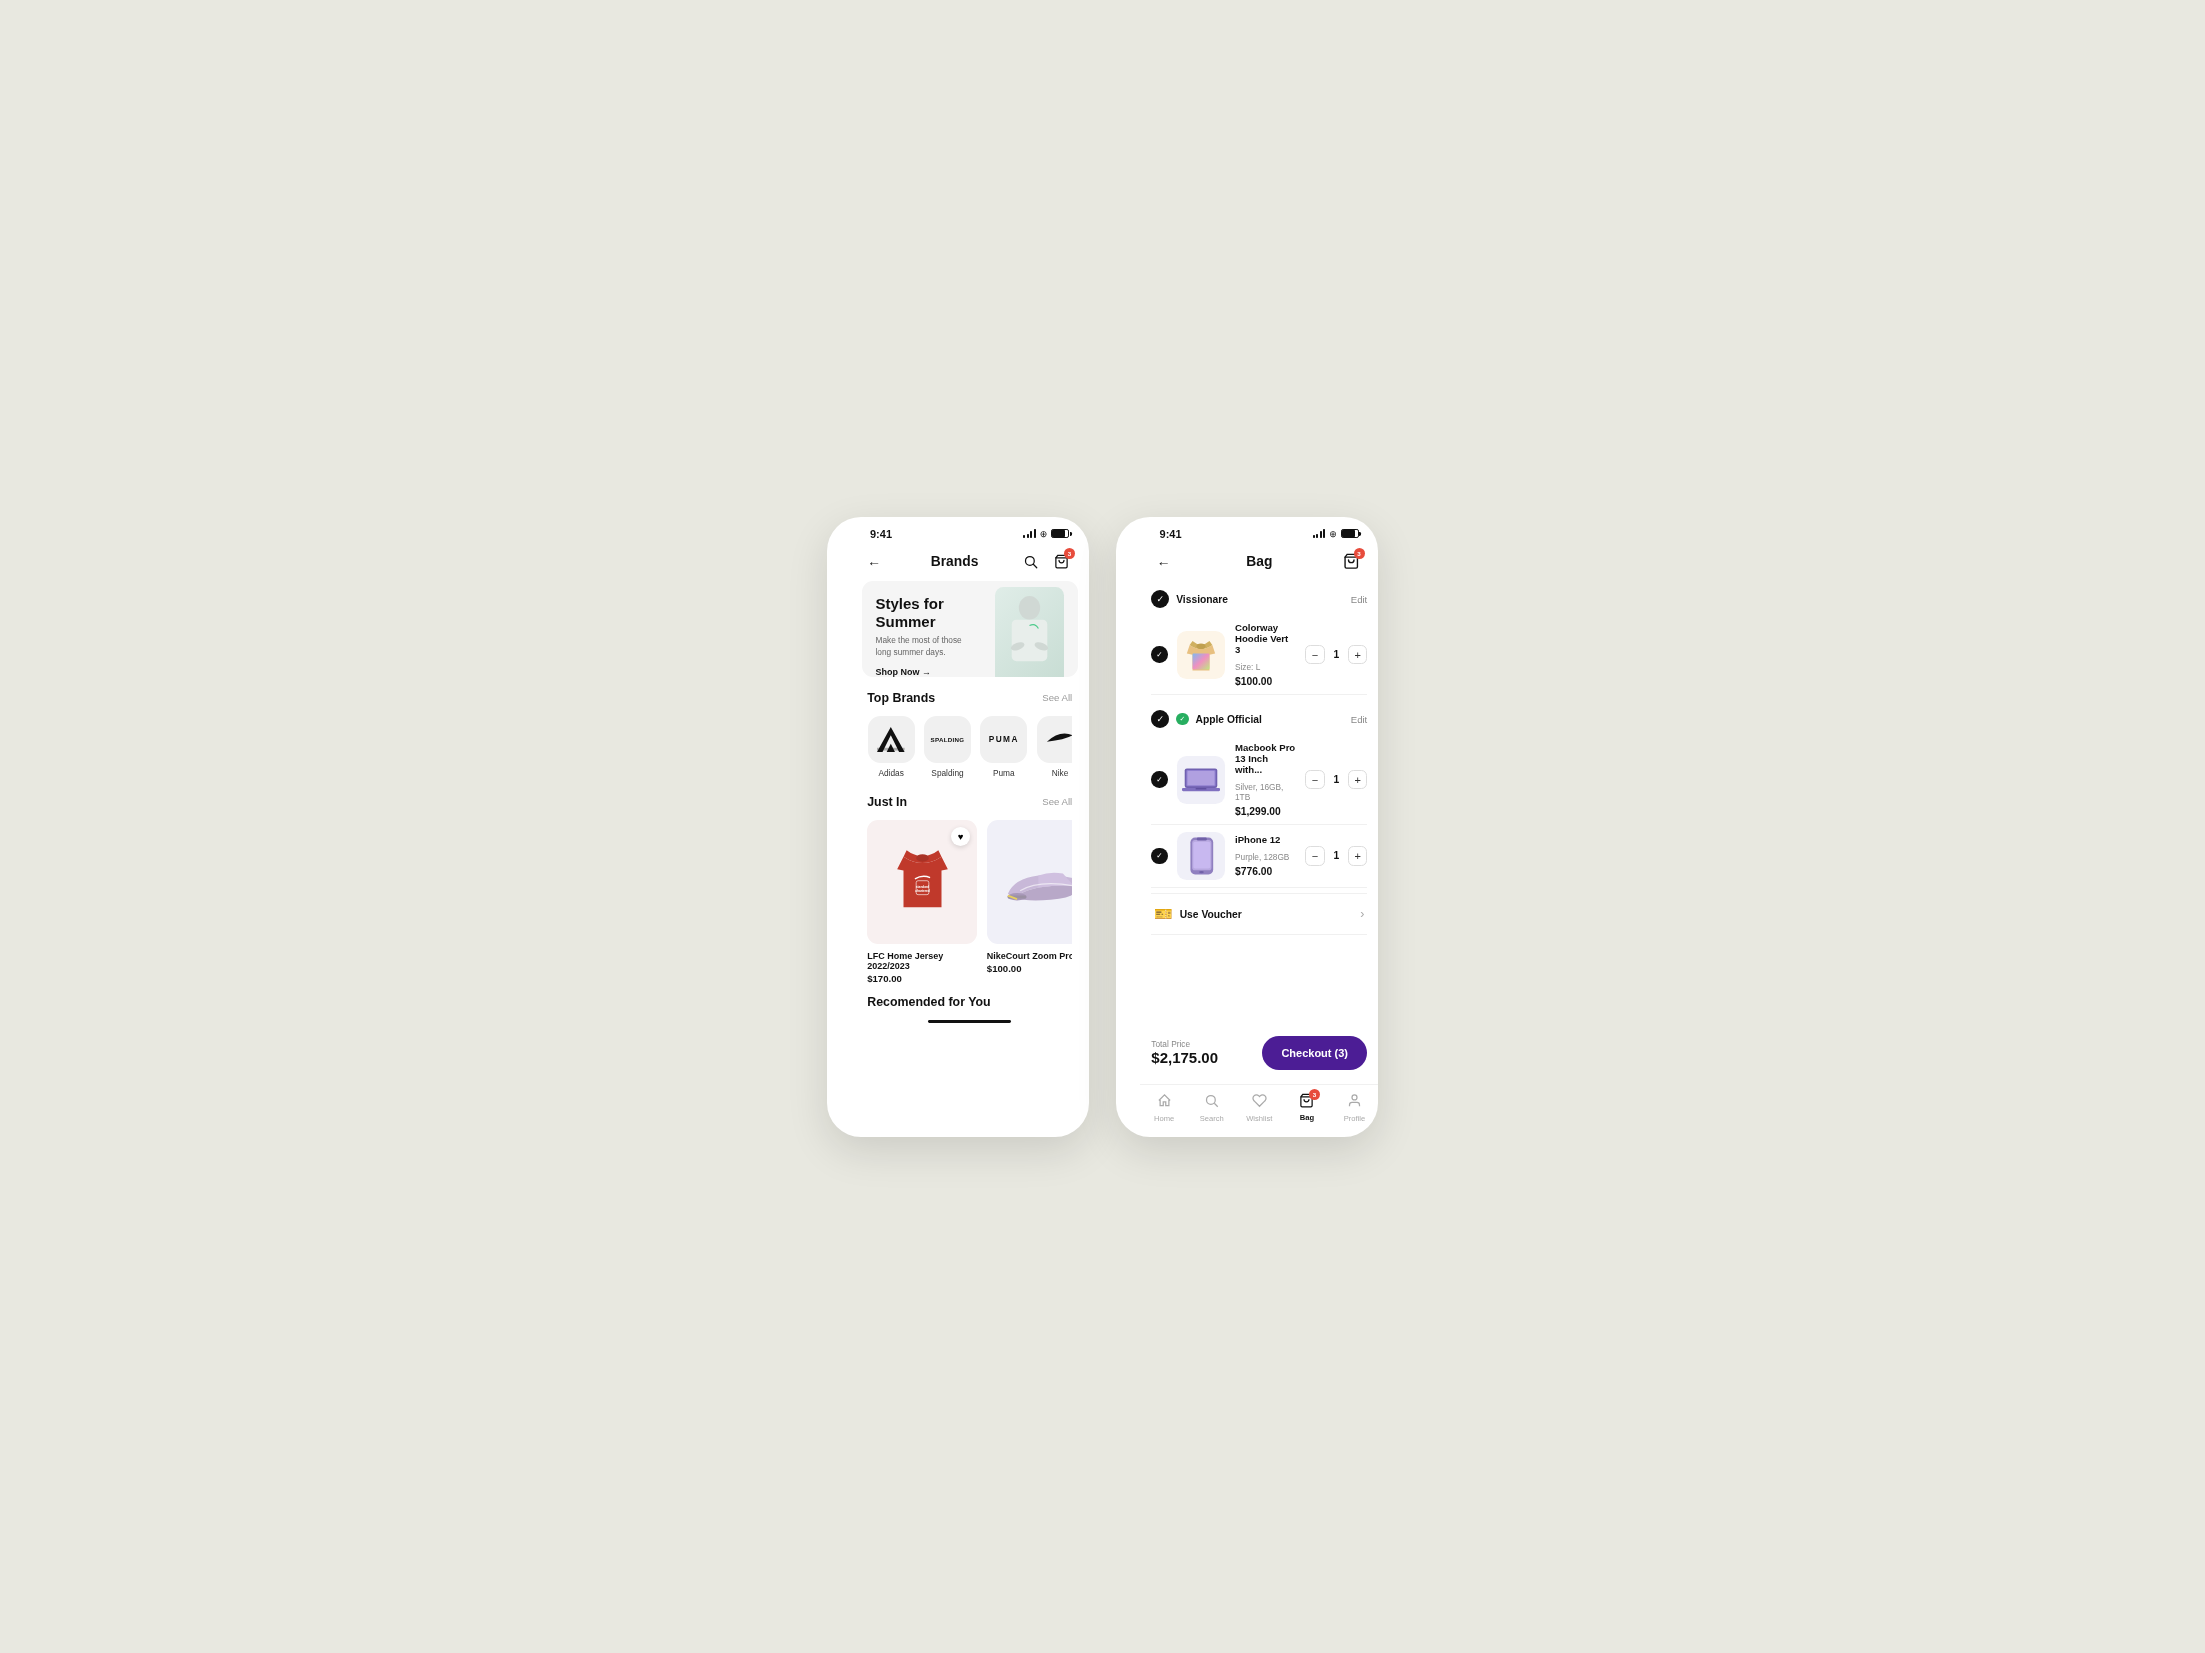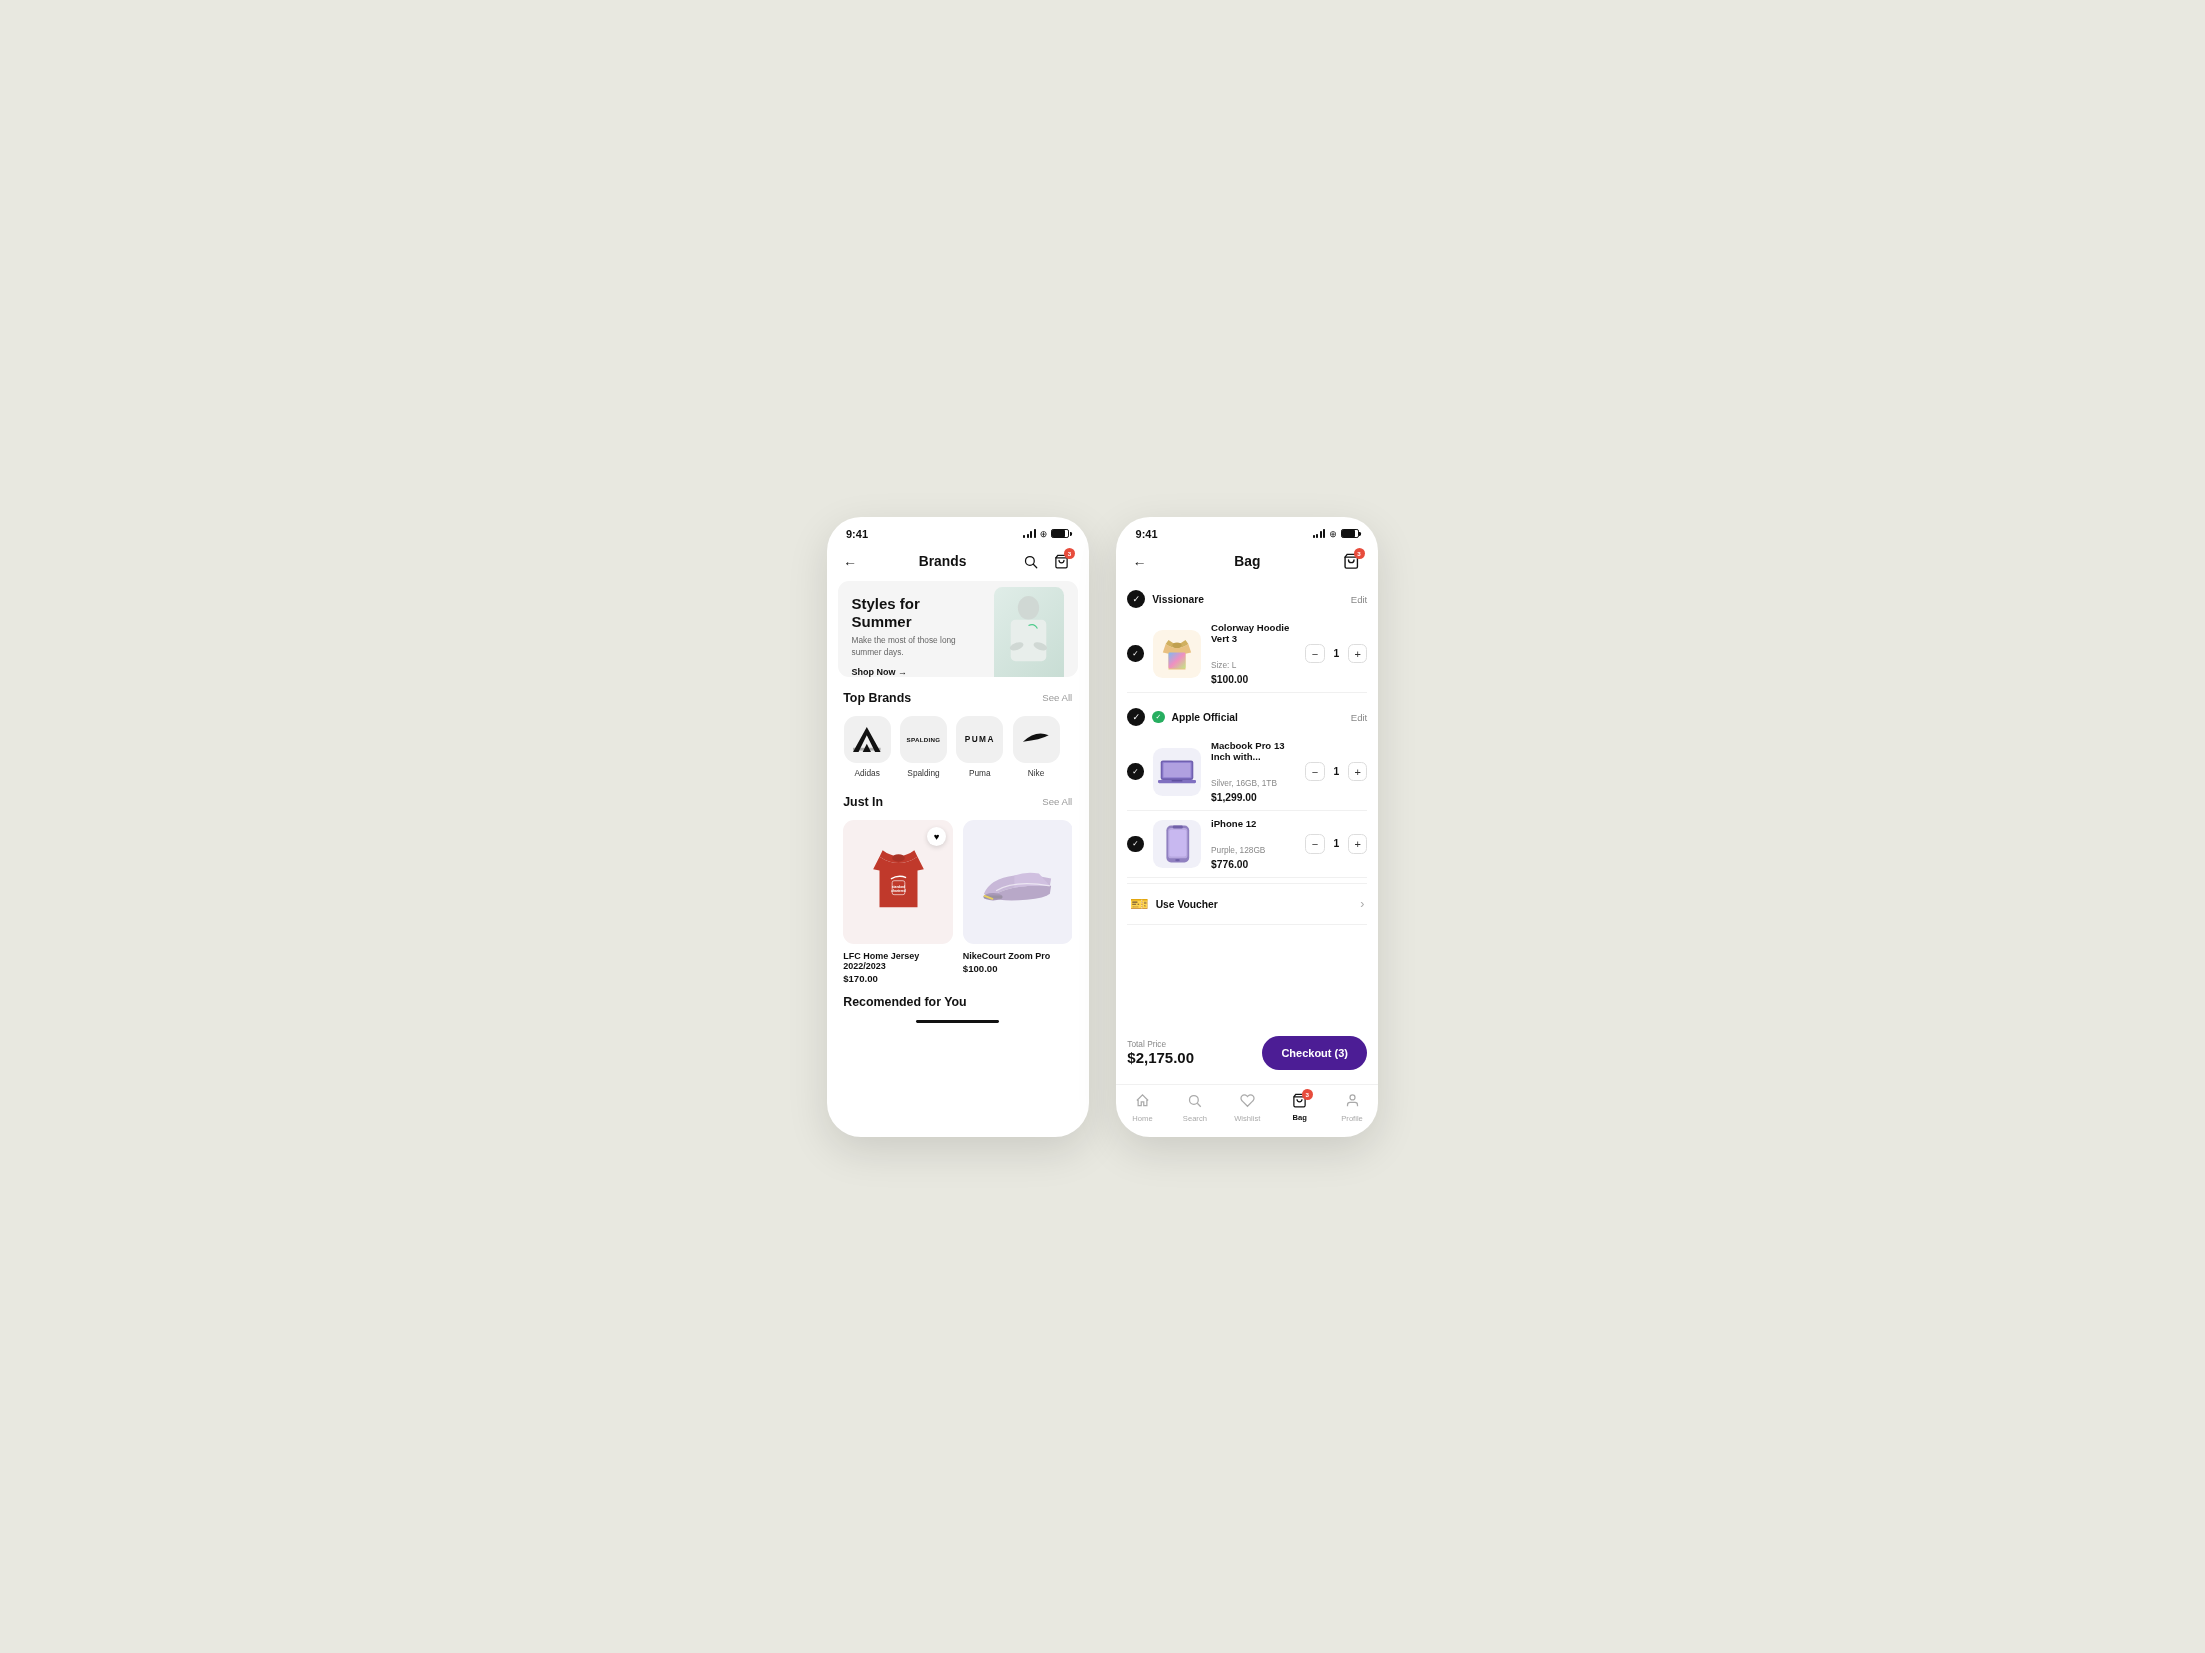--- a/index.html
+++ b/index.html
@@ -19,20 +19,21 @@
     }
     .phone {
       background: #fff;
       border-radius: 34px;
       width: 262px;
       min-height: 620px;
       box-shadow: 0 13.8px 41px rgba(0,0,0,0.12);
       overflow: hidden;
       display: flex;
       flex-direction: column;
+      padding-left: 24px;
     }
     
     .status-bar {
       display: flex;
       justify-content: space-between;
       align-items: center;
       padding: 11px 19.3px 5.5px;
     }
     .status-time {
       font-weight: 700;
@@ -375,21 +376,21 @@
       flex: 1;
     }
     .item-name {
       font-size: 9.6px;
       font-weight: 700;
       color: #111;
     }
     .item-variant {
       font-size: 8.3px;
       color: #888;
-      margin-top: 16px;
+      margin-top: 7px;
     }
     .item-price {
       font-size: 10.3px;
       font-weight: 700;
       color: #111;
       margin-top: 4.1px;
     }
     .qty-control {
       display: flex;
       align-items: center;

